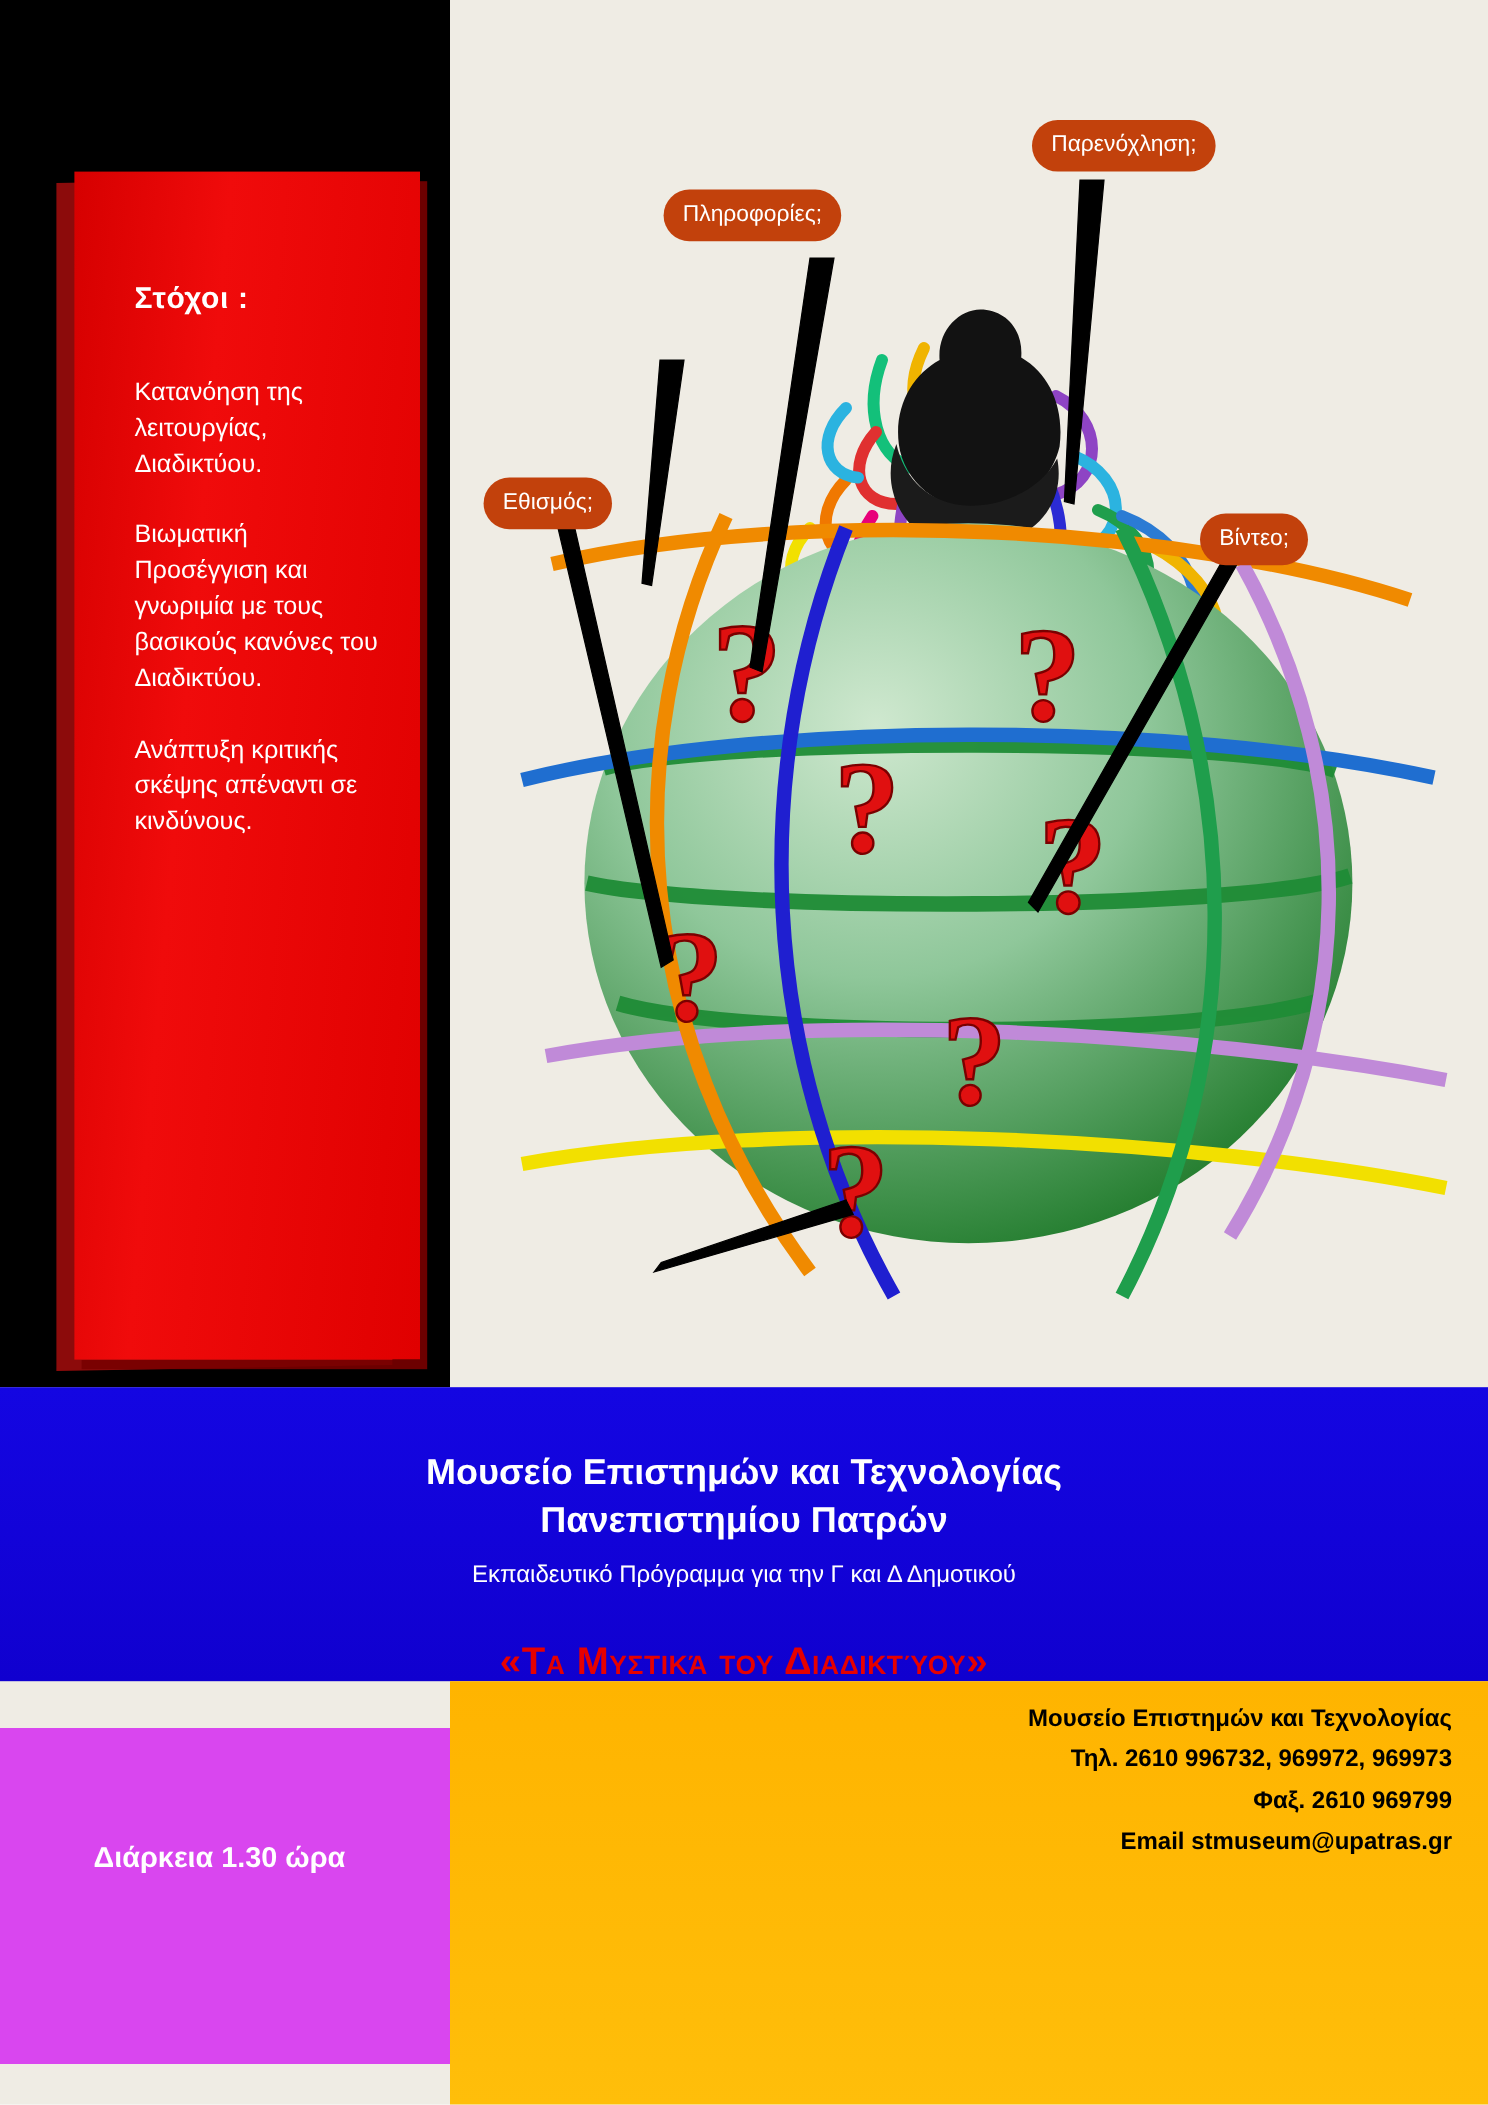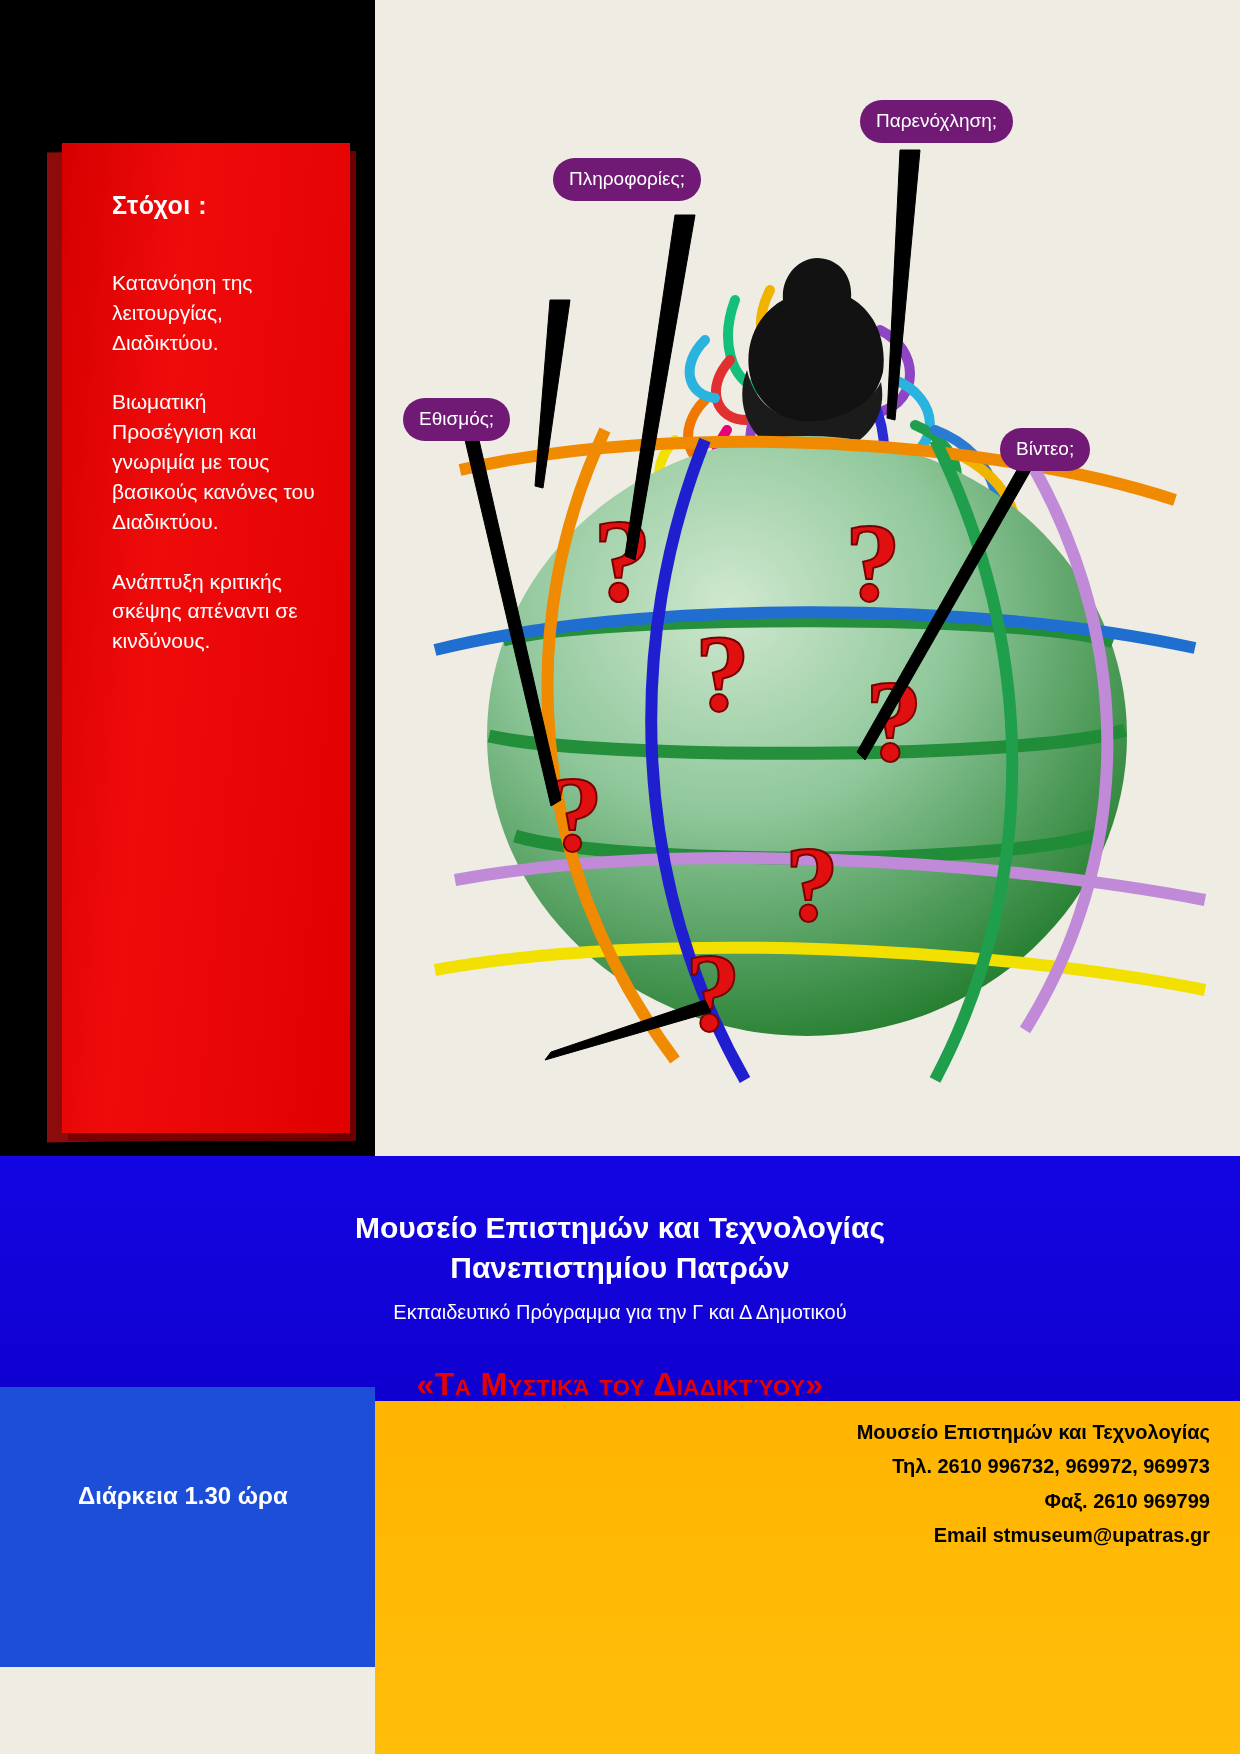--- a/index.html
+++ b/index.html
@@ -51,20 +51,21 @@
     top: 143px;
     width: 288px;
     height: 990px;
     background: #e60000;
     background: linear-gradient(95deg, #d60000 0%, #f00b0b 35%, #e00000 100%);
     box-shadow: 6px 8px 0 rgba(120,0,0,0.9);
   }
   .red-box-inner {
     padding: 48px 34px 0 50px;
     color: #ffffff;
+    margin-top: 44px;
   }
   .goals-title {
     font-size: 25px;
     font-weight: bold;
     margin: 0 0 48px 0;
     letter-spacing: .5px;
   }
   .goal-item {
     font-size: 21px;
     line-height: 1.42;
@@ -81,21 +82,21 @@
   }
   .globe-svg {
     position: absolute;
     left: 0;
     top: 0;
   }
 
   
   .bubble {
     position: absolute;
-    background: #701a75;
+    background: #c2410c;
     color: #ffffff;
     border-radius: 22px;
     padding: 9px 16px;
     font-size: 19px;
     line-height: 1.3;
     z-index: 7;
     white-space: pre-line;
   }
   .bubble.small {
     font-size: 15px;
@@ -135,24 +136,24 @@
     font-weight: bold;
     color: #e60000;
     letter-spacing: .5px;
     font-variant: small-caps;
   }
 
   
   .bottom-left {
     position: absolute;
     left: 0;
-    top: 1387px;
+    top: 1440px;
     width: 375px;
     height: 280px;
-    background: #1d4ed8;
+    background: #d946ef;
     color: #ffffff;
   }
   .duration {
     position: absolute;
     left: 78px;
     top: 95px;
     font-size: 24px;
     font-weight: bold;
   }
   .bottom-right {

